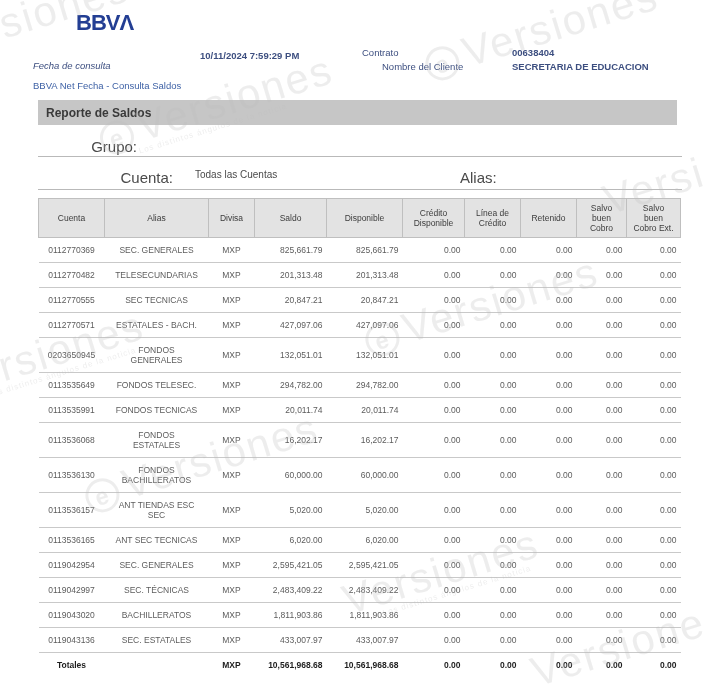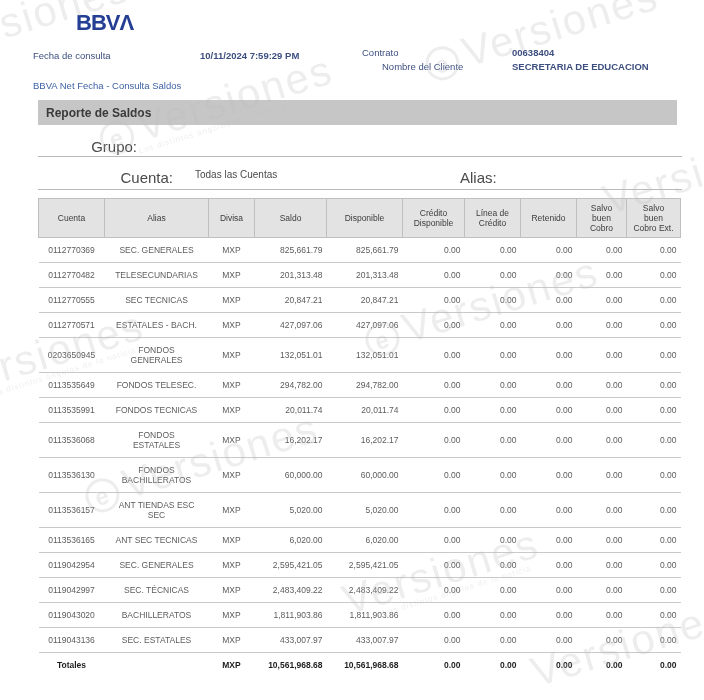--- a/index.html
+++ b/index.html
@@ -5,21 +5,21 @@
   * { margin:0; padding:0; box-sizing:border-box; }
   html,body { background:#ffffff; }
   body { font-family:"Liberation Sans", sans-serif; width:704px; height:700px; overflow:hidden; }
   .page { position:relative; width:704px; height:700px; background:#fff; overflow:hidden; }
 
   
   .logo { position:absolute; left:76px; top:10px; font-size:22px; font-weight:bold;
           color:var(--brand,#233e93); letter-spacing:-1px; }
   .hlabel, .hvalue { position:absolute; font-size:9.5px; color:var(--headtext,#3d4f80); }
   .hvalue { font-weight:bold; }
-  .fecha-label  { left:33px;  top:50px; }
+  .fecha-label  { left:33px;  top:60px;font-style:italic; }
   .fecha-value  { left:200px; top:50px; }
   .contrato-label { left:362px; top:47px; }
   .contrato-value { left:512px; top:47px; }
   .cliente-label  { left:362px; top:61px;margin-left:20px; }
   .cliente-value  { left:512px; top:61px; }
   .breadcrumb { position:absolute; left:33px; top:80px; font-size:9.5px;
                 color:var(--link,#3f62a6); text-decoration:none; cursor:pointer; }
 
   
   .section-bar { position:absolute; left:38px; top:100px; width:639px; height:25px;

